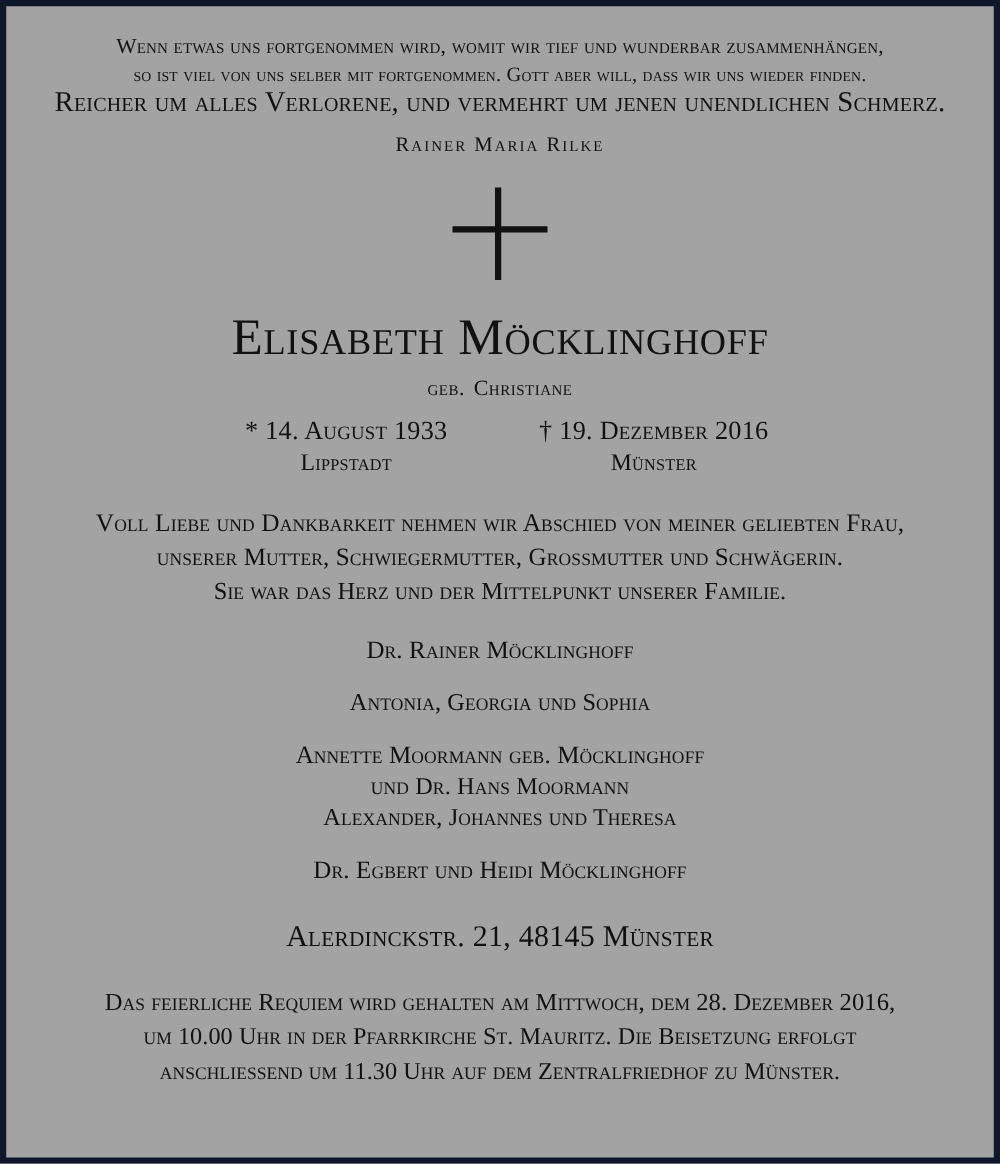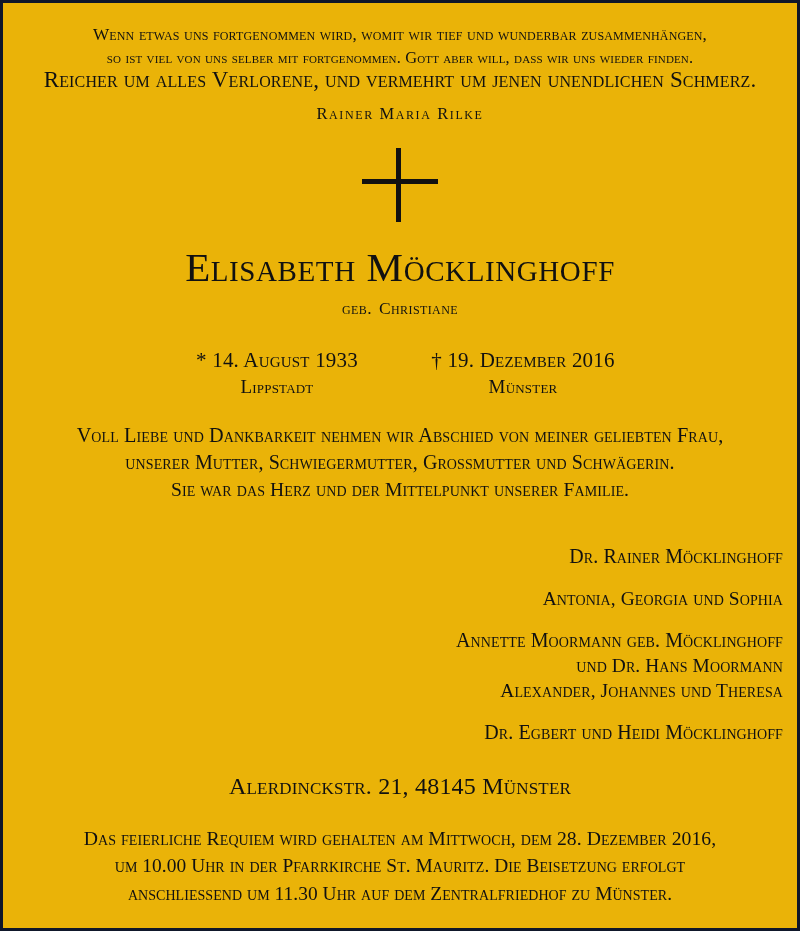--- a/index.html
+++ b/index.html
@@ -11,22 +11,22 @@
   body {
     font-family: "Liberation Serif", "DejaVu Serif", serif;
     color: #111111;
   }
 
   .notice {
     position: relative;
     width: 800px;
     height: 931px;
     box-sizing: border-box;
-    background: #eab308;
-    border: 3px solid #0f172a;
+    background: #a3a3a3;
+    border: 5px solid #0f172a;
     overflow: hidden;
   }
 
   .inner {
     box-sizing: border-box;
     width: 100%;
     height: 100%;
     padding: 0 14px;
     display: flex;
     flex-direction: column;
@@ -98,21 +98,21 @@
     font-variant: small-caps;
     font-size: 17.5px;
     line-height: 22px;
     letter-spacing: 0.4px;
     text-align: center;
   }
   .maiden-name .sep { display: inline-block; width: 7px; }
 
   
   .dates {
-    margin-top: 28px;
+    margin-top: 10px;
     width: 100%;
     display: flex;
     justify-content: center;
   }
   .date-col {
     width: 246px;
     text-align: center;
   }
   .date-line {
     font-variant: small-caps;
@@ -140,22 +140,22 @@
     line-height: 27px;
     letter-spacing: 0.1px;
     white-space: nowrap;
   }
   .tribute-line.t1 { font-size: 20.3px; }
   .tribute-line.t2 { font-size: 20px; }
   .tribute-line.t3 { font-size: 19.6px; }
 
   
   .mourners {
-    margin-top: 41px;
-    text-align: right;
+    margin-top: 21px;
+    text-align: center;
     width: 100%;
   }
   .mourner-group {
     margin-bottom: 17px;
   }
   .mourner-group:last-child { margin-bottom: 0; }
   .mourner-line {
     font-variant: small-caps;
     font-size: 19.4px;
     line-height: 25px;

